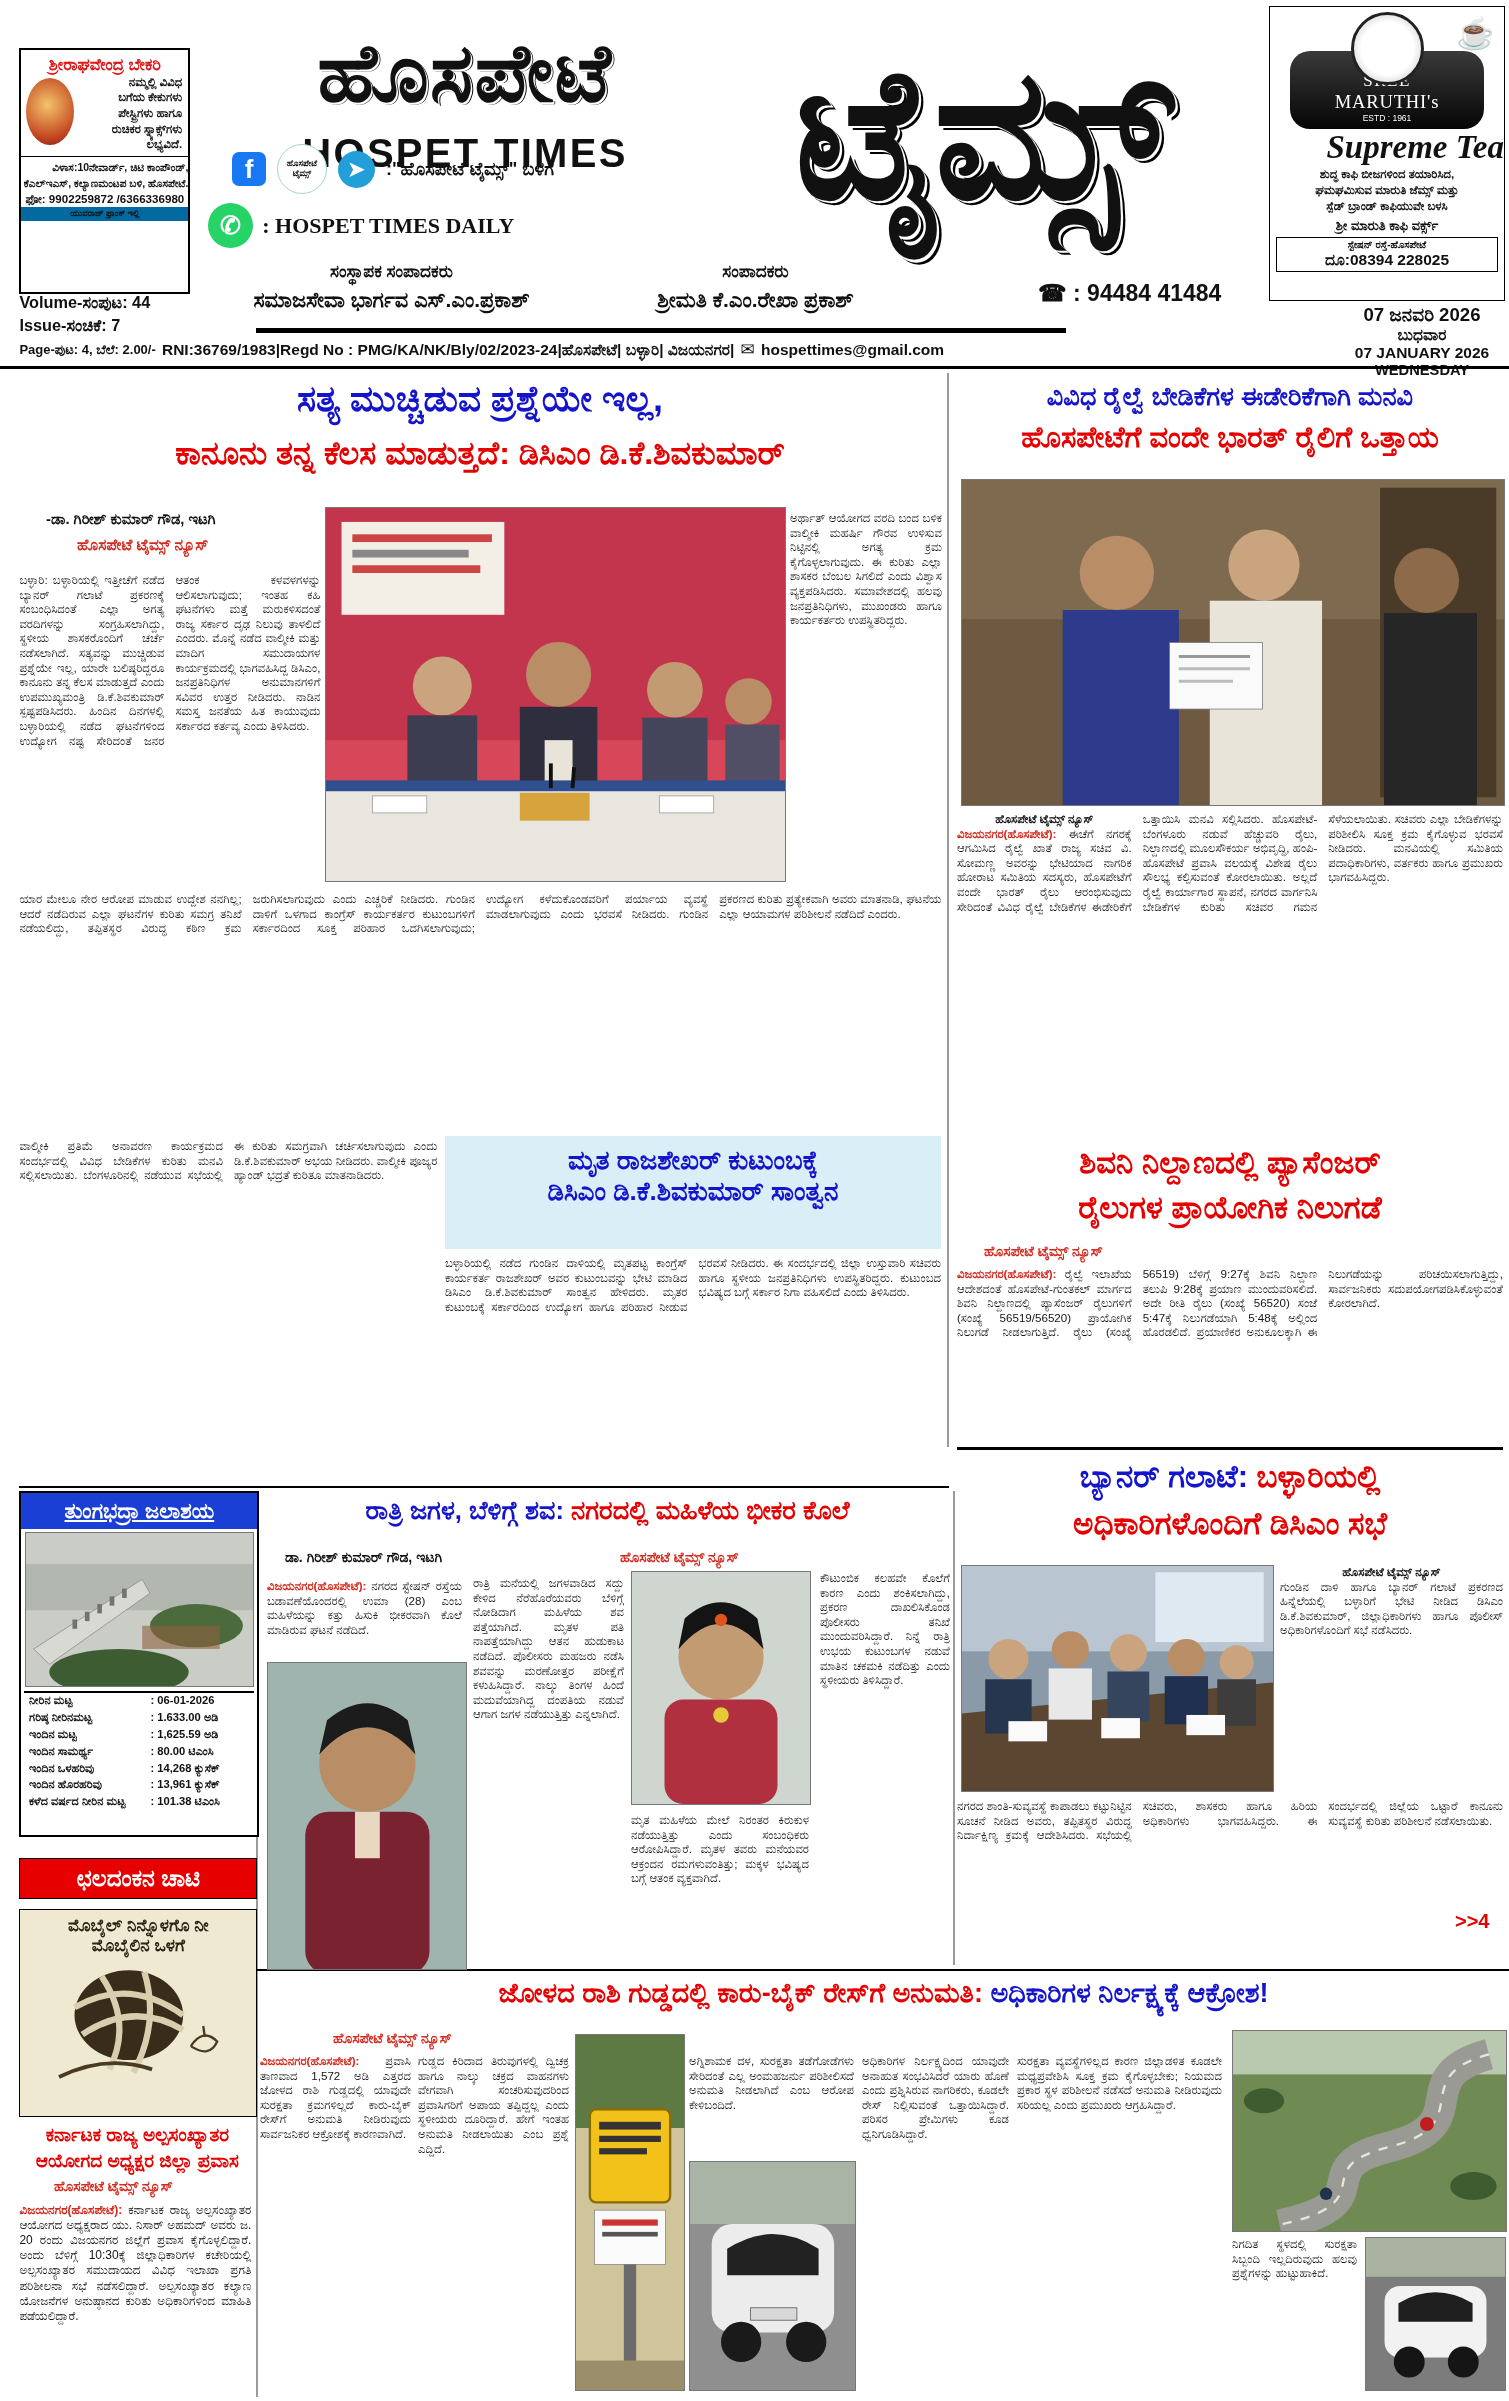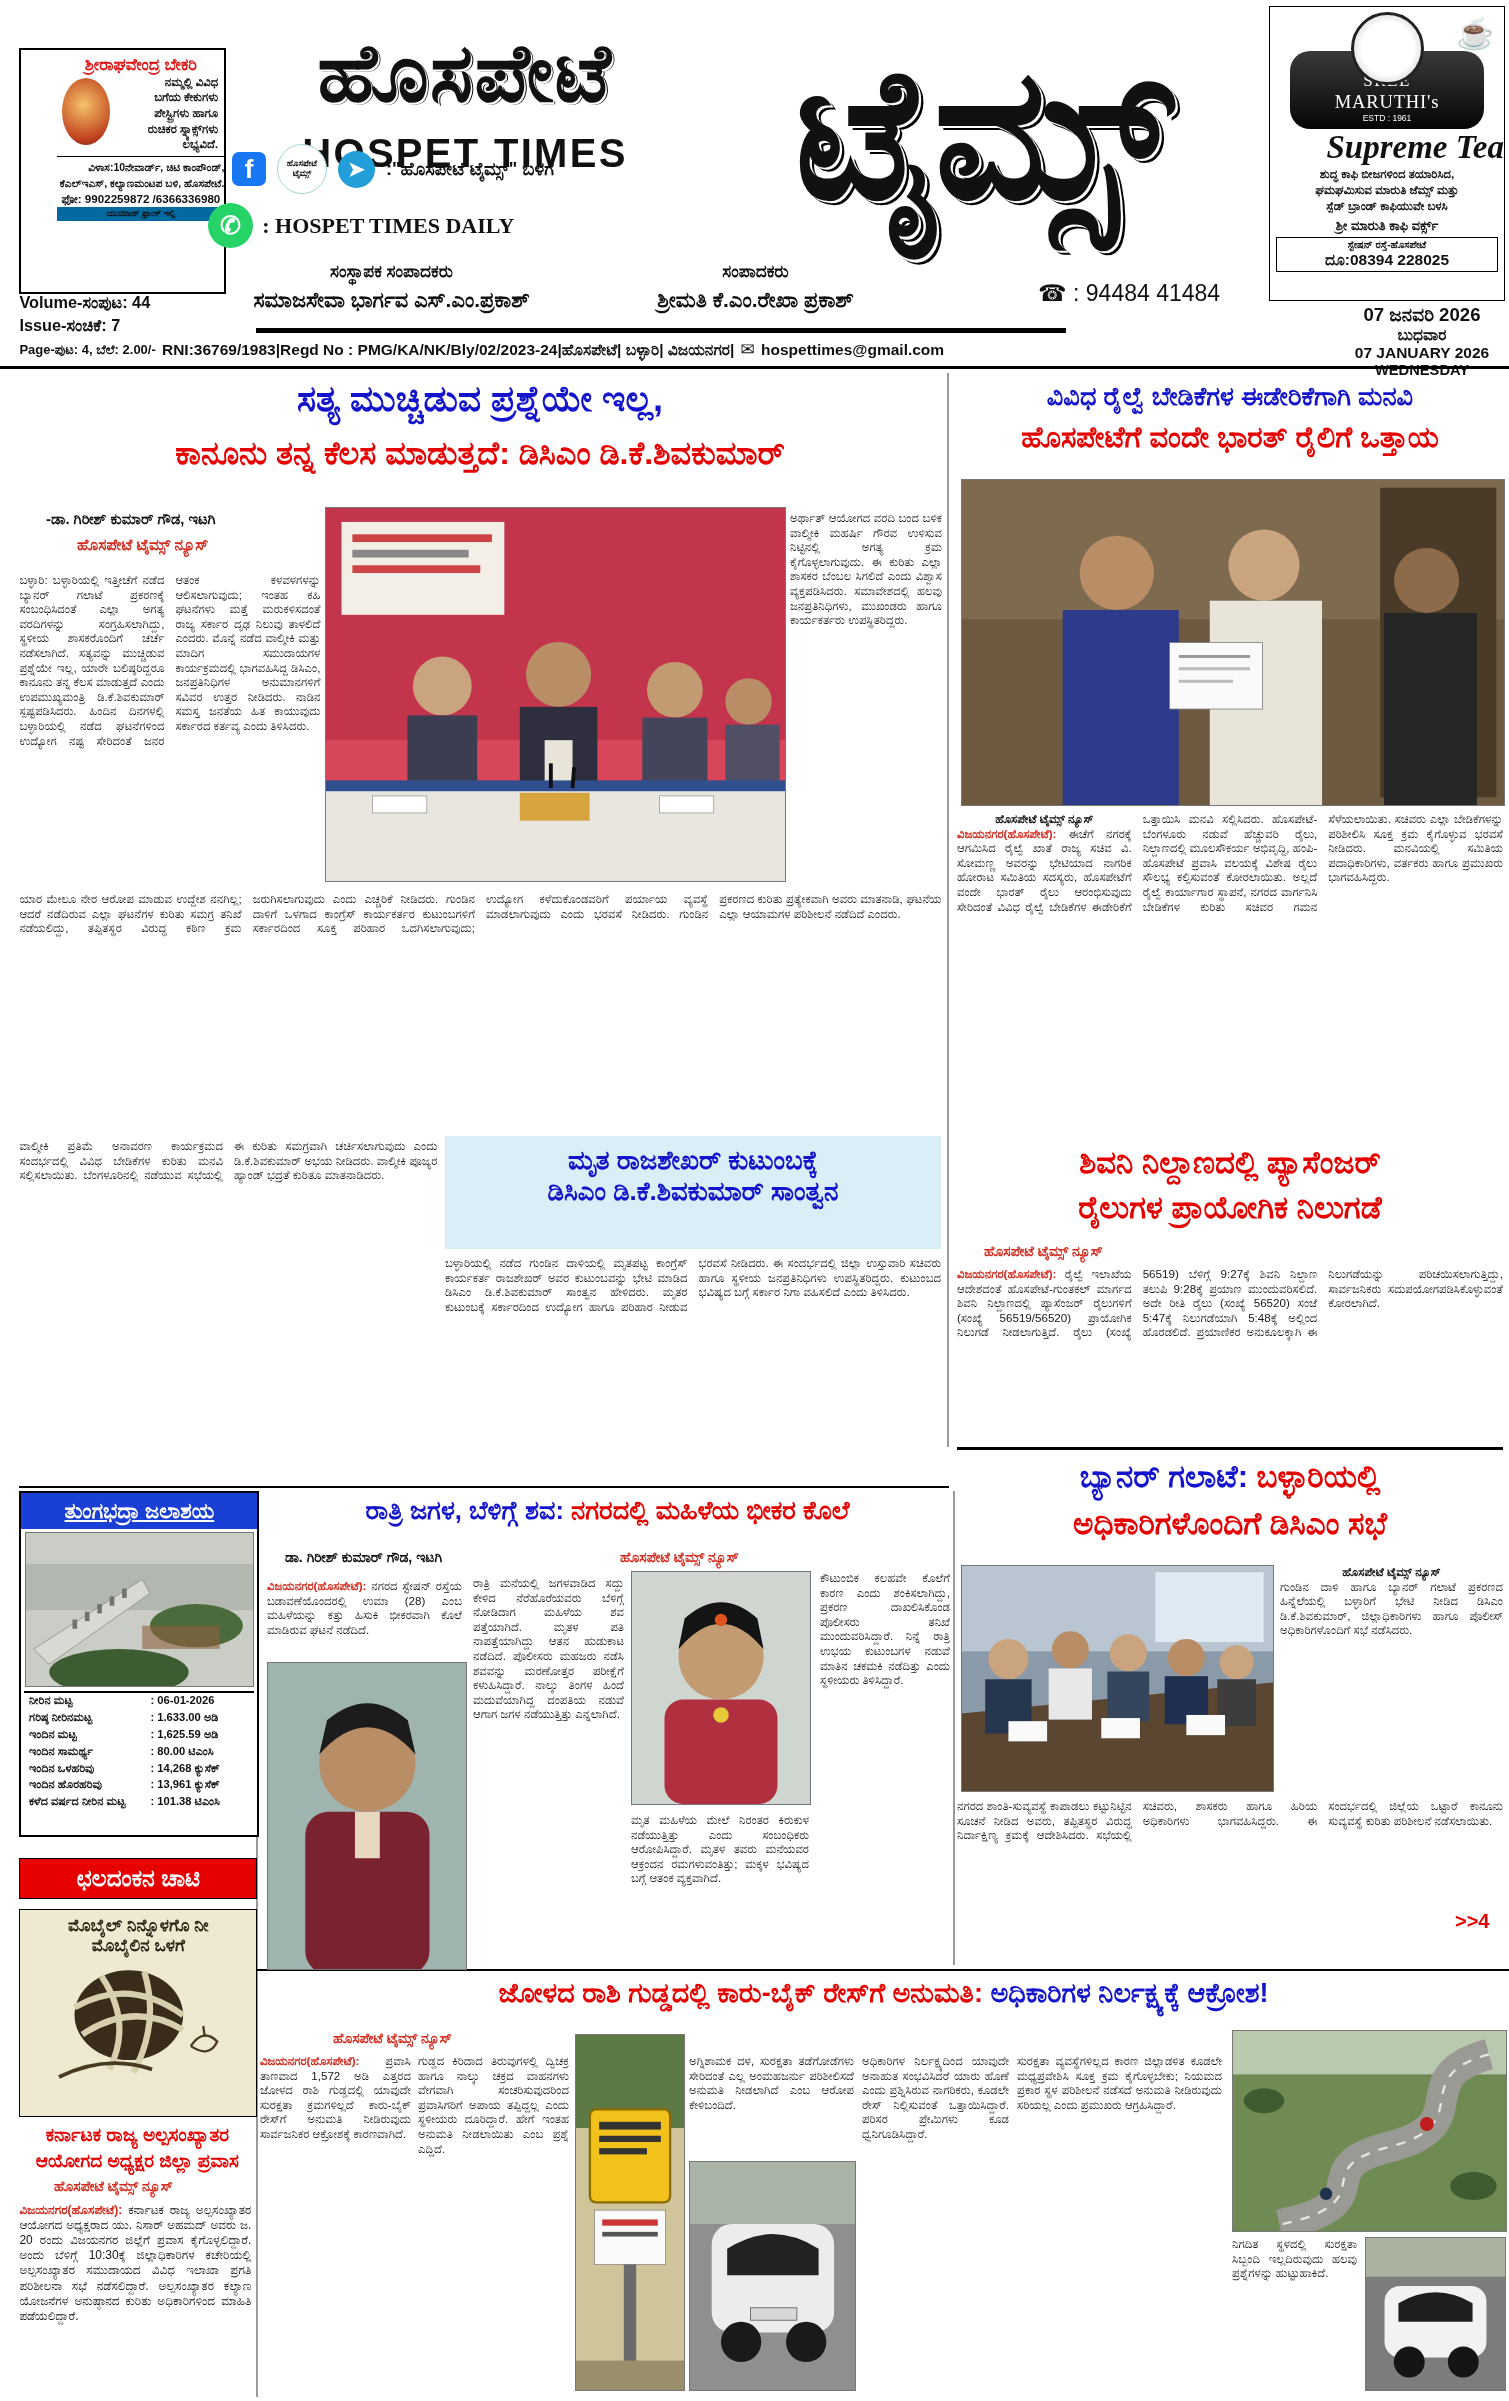--- a/index.html
+++ b/index.html
@@ -35,42 +35,42 @@
   .icon-circle{border-radius:50%;display:flex;align-items:center;justify-content:center;color:#fff;font-weight:800;}
   .fb{background:#1877F2;border-radius:7px;width:34px;height:34px;font-size:26px;font-weight:900;
       display:flex;align-items:center;justify-content:center;color:#fff;}
   .badge{width:48px;height:48px;border:1.5px solid #9fd4d4;border-radius:50%;display:flex;align-items:center;justify-content:center;
          font-size:8.5px;font-weight:700;text-align:center;line-height:1.15;background:#fff;}
   .tg{background:#229ED9;width:37px;height:37px;font-size:20px;}
   .wa{background:#25D366;width:45px;height:45px;font-size:25px;}
   .social-text{font-size:18px;font-weight:800;}
   .ed-label{font-size:17px;font-weight:800;text-align:center;}
   .ed-name{font-size:21px;font-weight:800;text-align:center;margin-top:6.2px;}
-  .phone-big{font-size:23px;font-weight:400;}
+  .phone-big{font-size:23px;font-weight:700;}
   .tea-badge{background:linear-gradient(#3a3a3a,#050505);border-radius:20px;color:#fff;text-align:center;
              padding:20px 6.2px 6.2px 6.2px;position:relative;}
   .tea-script{font-family:"Liberation Serif", serif;font-style:italic;font-weight:700;font-size:33px;text-align:right;}
   .tea-desc{font-size:11.6px;font-weight:700;text-align:center;line-height:1.4;}
   .tea-co{font-size:13px;font-weight:800;text-align:center;margin-top:3.1px;}
   .tea-box{border:1.5px solid #000;text-align:center;margin:3.1px 6.2px 0 6.2px;padding:1.5px;}
   .date-line{font-weight:800;text-align:center;}
   .reg{font-size:14.7px;font-weight:700;white-space:nowrap;}
   .dam-row{display:flex;font-weight:700;font-size:11.2px;padding:1.9px 4.6px;}
   .dam-row .l{width:55%;}
   .dam-row .v{width:45%;}
   .sec-banner{background:#e60000;color:#fff;font-weight:800;text-align:center;}
   .bluebox{background:#d9eef6;}
   .cont{color:#e60000;font-weight:900;font-size:20px;}
 </style>
 </head>
 <body>
 
 <div id="page">
 
-  <div class="abs ad-box" style="left:19.4px;top:48px;width:167px;height:242px;padding-left:36px;">
+  <div class="abs ad-box" style="left:19.4px;top:48px;width:167px;height:242px;">
     <div class="bakery-title">ಶ್ರೀರಾಘವೇಂದ್ರ ಬೇಕರಿ</div>
     <div style="display:flex;">
       <div style="width:48px;height:67px;margin:4.6px 1.5px 0 4.6px;border-radius:50%;background:radial-gradient(circle at 45% 40%, #f5c36a, #c1441f 70%, #7a1d0d);"></div>
       <div style="flex:1;">
         <div class="bakery-line">ನಮ್ಮಲ್ಲಿ ವಿವಿಧ</div>
         <div class="bakery-line">ಬಗೆಯ ಕೇಕುಗಳು</div>
         <div class="bakery-line">ಪೇಸ್ಟ್ರಿಗಳು ಹಾಗೂ</div>
         <div class="bakery-line">ರುಚಿಕರ ಸ್ನ್ಯಾಕ್ಸ್‌ಗಳು ಲಭ್ಯವಿದೆ.</div>
       </div>
     </div>

